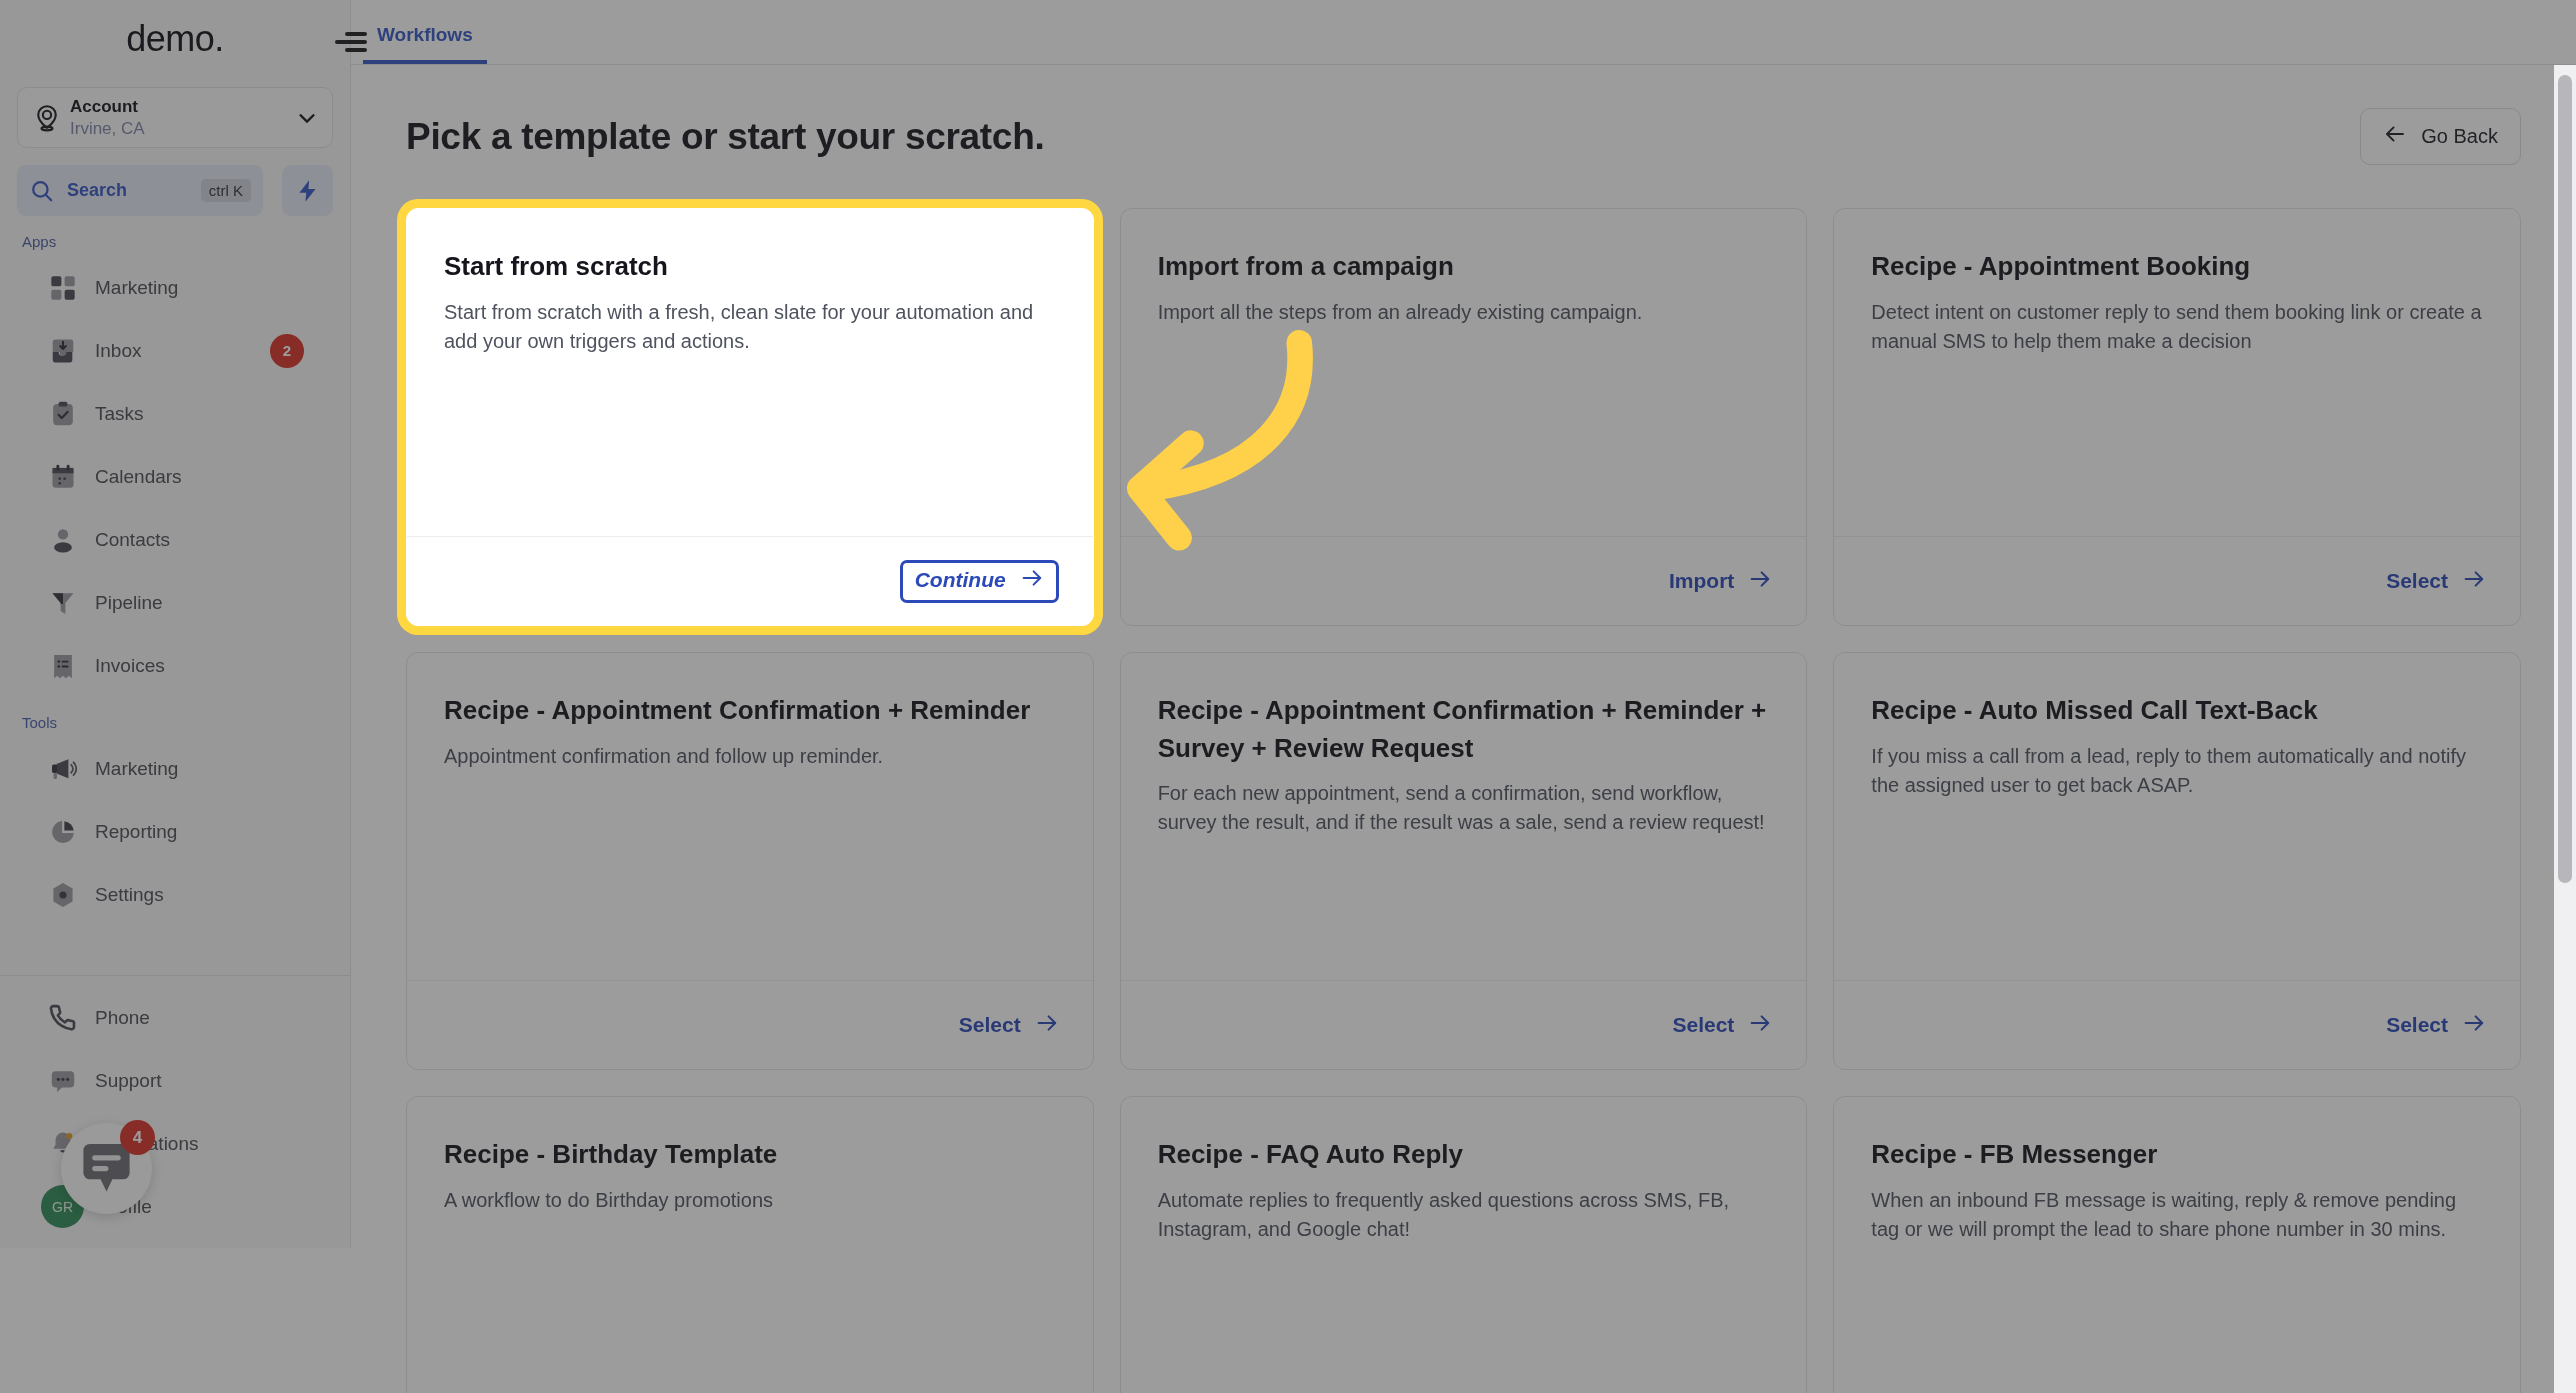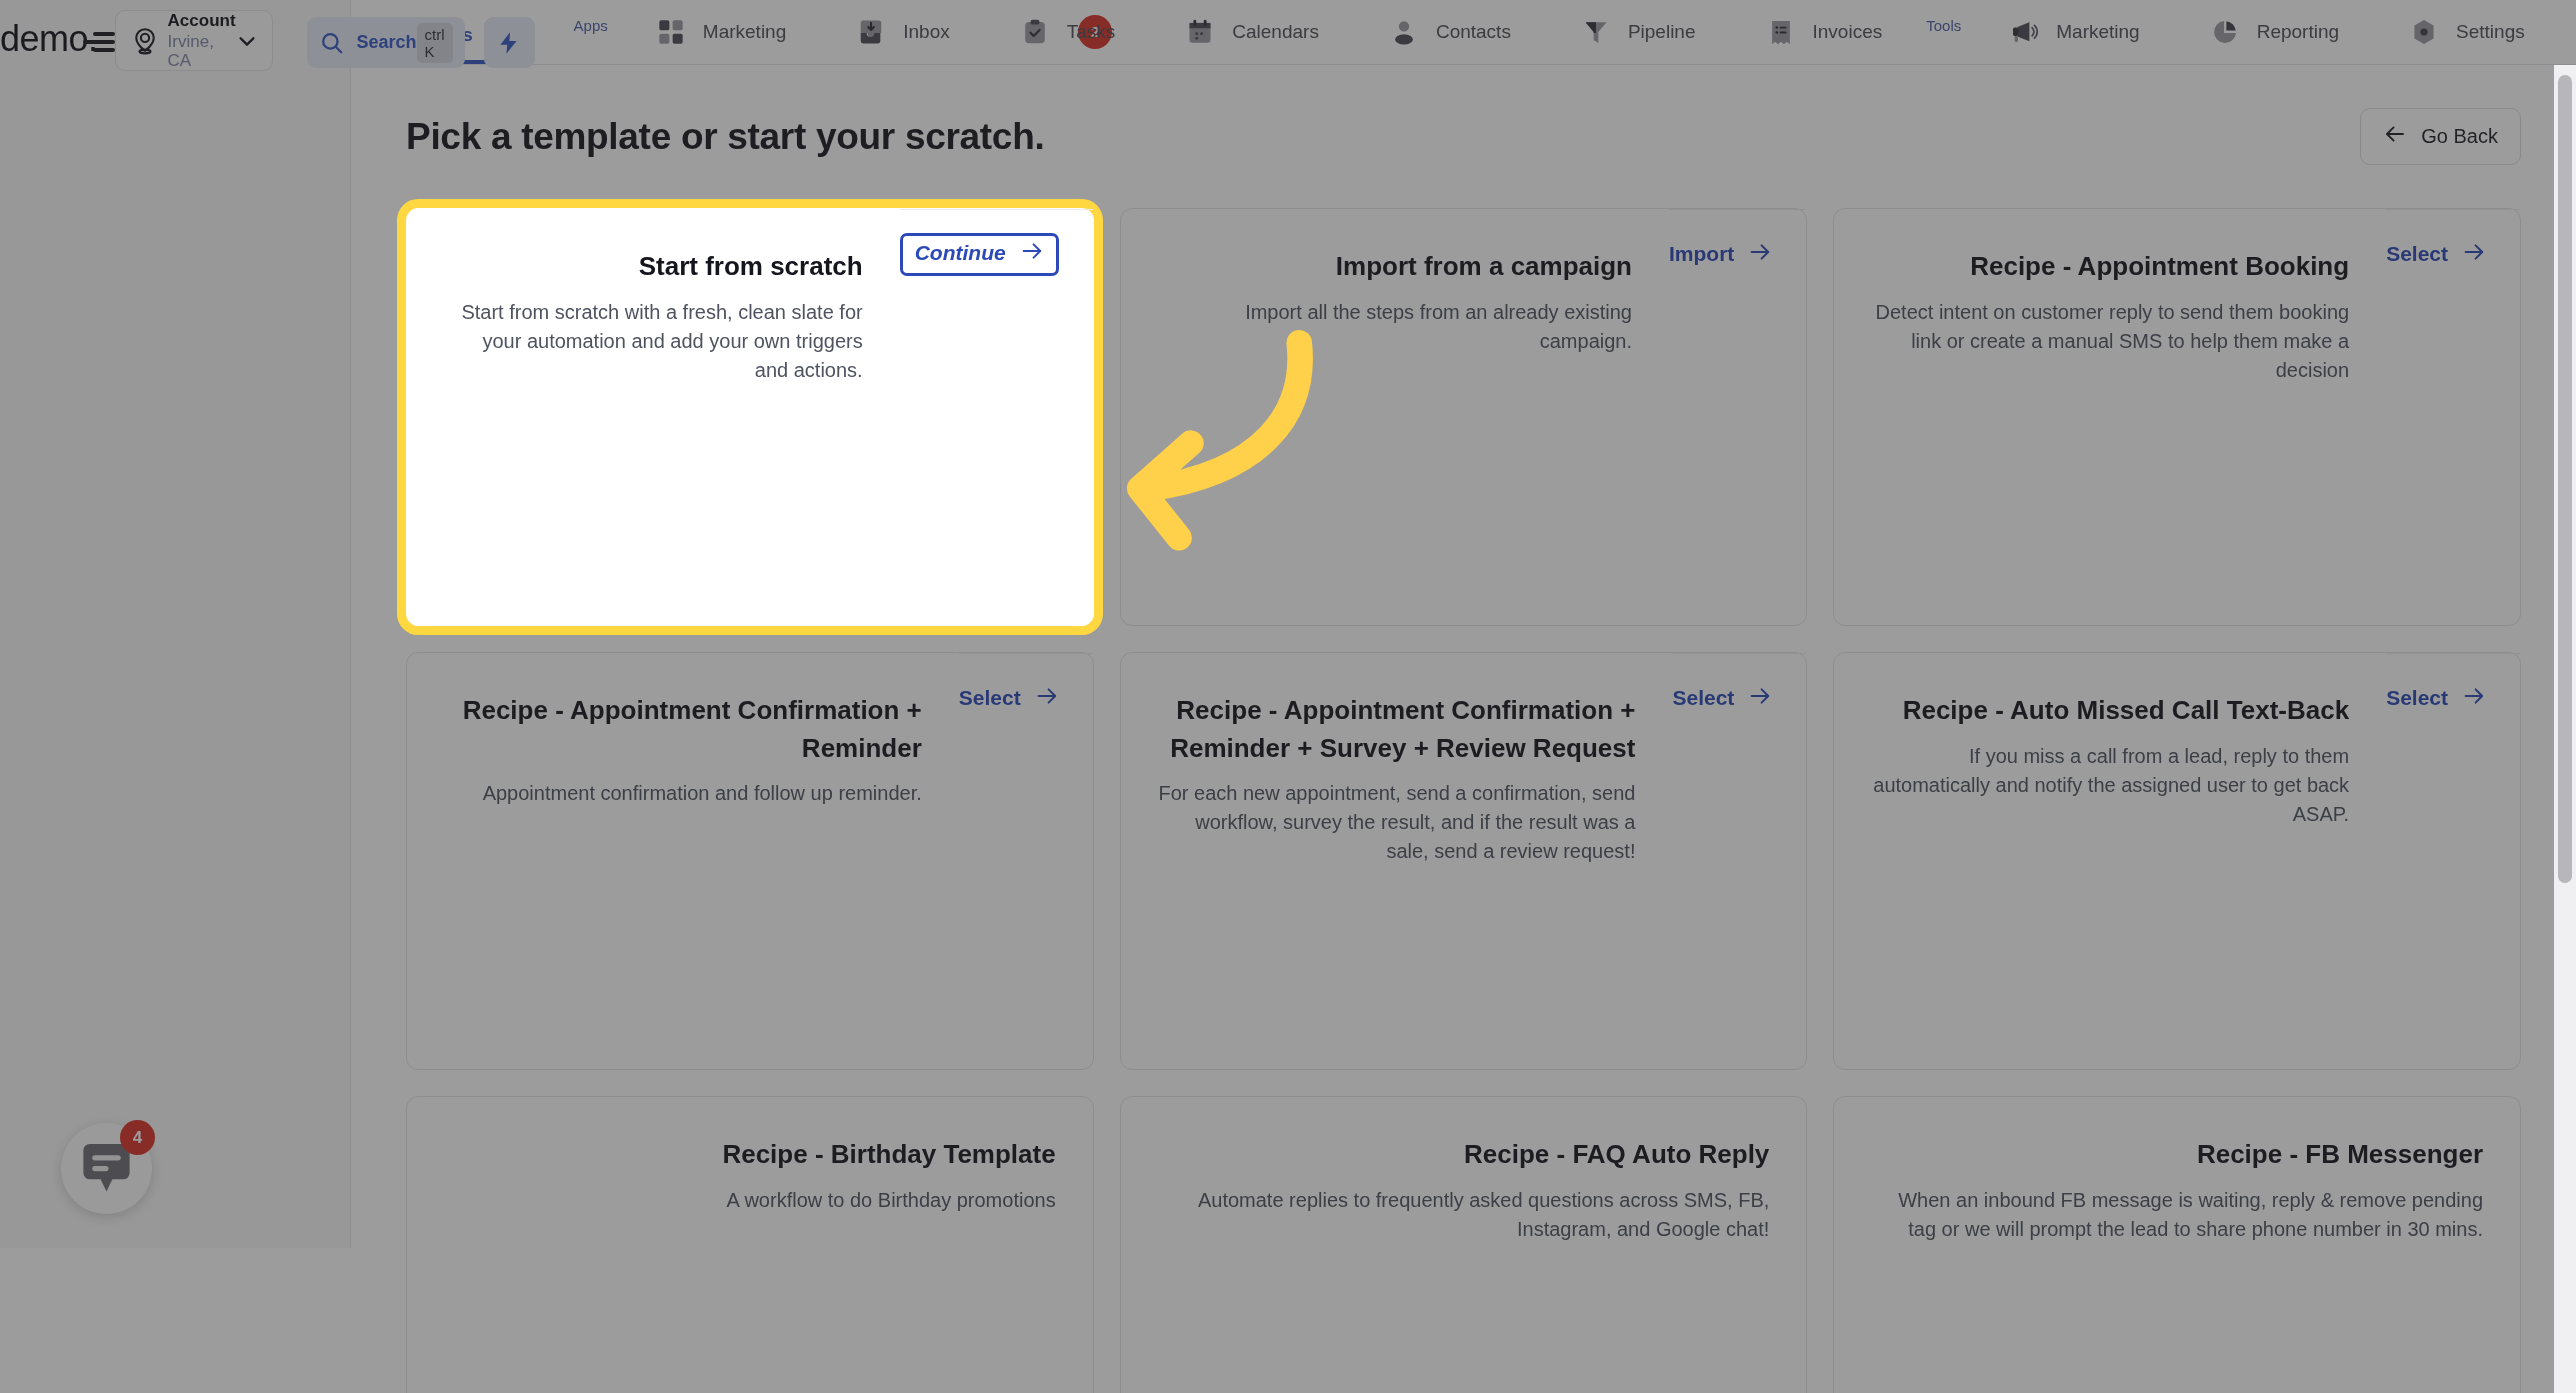--- a/index.html
+++ b/index.html
@@ -25,23 +25,24 @@
     z-index: 60;
     pointer-events: none;
   }
 
   
   #sidebar {
     position: relative;
     width: 351px; height: 1248px;
     background: #f7f7f8;
     border-right: 1px solid #e6e6e9;
-    display: flex; flex-direction: row;
+    display: flex; flex-direction: column;
     flex: 0 0 351px;
     z-index: 10;
+    justify-content: center;
   }
   .brand-row {
     height: 77px;
     display: flex; align-items: center; justify-content: center;
     position: relative;
   }
   .brand-logo {
     font-size: 36px; font-weight: 400; color: #111118;
     letter-spacing: -0.5px;
   }
@@ -197,23 +198,22 @@
   .card-grid {
     display: grid;
     grid-template-columns: repeat(3, 1fr);
     gap: 26px;
   }
   .card {
     background: #fff;
     border: 1px solid #e4e4e9;
     border-radius: 12px;
     height: 418px;
-    display: flex; 
+    display: flex; flex-direction: column;
     position: relative;
-    text-align: right;
   }
   .card-body { padding: 39px 37px 0 37px; flex: 1 1 auto; }
   .card-title {
     font-size: 26px; font-weight: 700; color: #15151d;
     line-height: 1.45; margin-bottom: 12px;
   }
   .card-desc { font-size: 20px; color: #4e535f; line-height: 1.45; }
   .card-foot {
     border-top: 1px solid #ececf0;
     height: 89px; flex: 0 0 89px;

